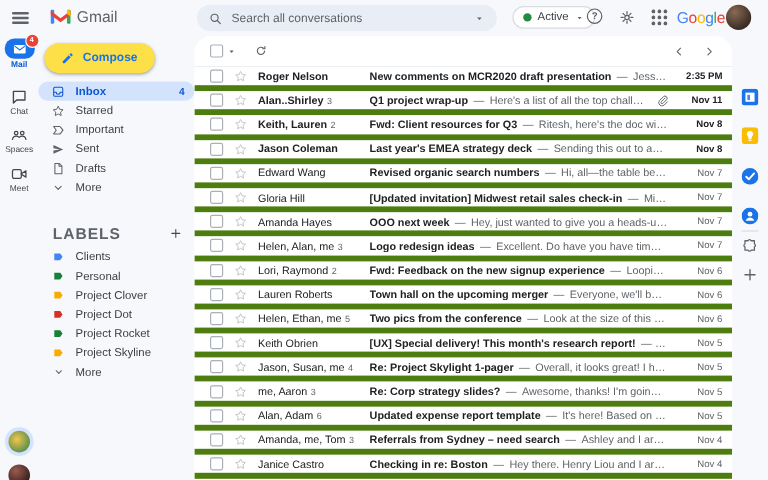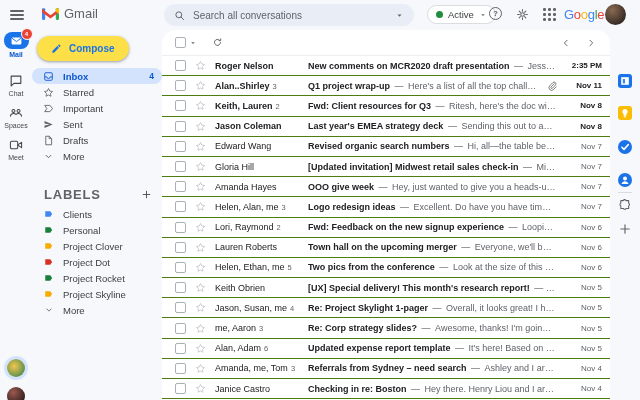--- a/index.html
+++ b/index.html
@@ -55,21 +55,21 @@
   .lrow{height:16px;display:flex;align-items:center;gap:9px;padding:0 8px 0 12px;font-size:9.5px;color:#3c4043;cursor:pointer;box-sizing:border-box}
   .lrow .tag{flex:none}
 
   
   .card{position:absolute;left:162px;top:30px;width:448px;bottom:0;background:#fff;border-radius:14px 14px 0 0;overflow:hidden}
   .toolbar{height:26px;display:flex;align-items:center;padding:0 14px 0 13px;border-bottom:1px solid #eceff1;box-sizing:border-box}
   .cb{width:9px;height:9px;border:1.2px solid #aab0b7;border-radius:2px;flex:none;cursor:pointer}
   .toolbar .caret{margin-left:3px;color:#5f6368;cursor:pointer}
   .toolbar .refresh{margin-left:15px;color:#5f6368;cursor:pointer}
   .pager{margin-left:auto;display:flex;align-items:center;gap:15px;color:#5f6368}
-  .row{height:20.2px;display:flex;align-items:center;padding:0 8px 0 13px;border-bottom:1px solid #4d7c0f;box-sizing:border-box;cursor:pointer;background:#fff}
+  .row{height:20.2px;display:flex;align-items:center;padding:0 8px 0 13px;border-bottom:5px solid #4d7c0f;box-sizing:border-box;cursor:pointer;background:#fff}
   .row .star{margin-left:9px;color:#c0c4c9;flex:none;cursor:pointer}
   .sender-box{margin-left:9px;width:89px;flex:none;display:flex;align-items:baseline;gap:3px;white-space:nowrap;overflow:hidden}
   .sender{font-size:9px;color:#202124}
   .tcount{font-size:7.5px;color:#5f6368}
   .subjline{flex:1;margin:0 4px;font-size:9px;white-space:nowrap;overflow:hidden;text-overflow:ellipsis;color:#5f6368}
   .subject{color:#202124;font-weight:700}
   .dash{color:#5f6368;padding:0 2px}
   .attach{flex:none;color:#5f6368;margin:0 3px}
   .rdate{flex:none;width:42px;text-align:right;font-size:8px;color:#5f6368;white-space:nowrap}
   .row.unread .sender{font-weight:700}
@@ -494,21 +494,21 @@
       <div class="row">
     <span class="cb"></span>
     <svg class="star" width="11" height="11">
           <use href="#i-star"></use>
         </svg>
     <span class="sender-box">
       <span class="sender">Amanda Hayes</span>
 
     </span>
     <span class="subjline">
-      <span class="subject">OOO give week</span><span class="dash"> — </span><span class="snippet">Hey, just wanted to give you a heads-up that I'll be OOO next week. If …</span>
+      <span class="subject">OOO next week</span><span class="dash"> — </span><span class="snippet">Hey, just wanted to give you a heads-up that I'll be OOO next week. If …</span>
     </span>
 
     <span class="rdate">Nov 7</span>
   </div>
       <div class="row">
     <span class="cb"></span>
     <svg class="star" width="11" height="11">
           <use href="#i-star"></use>
         </svg>
     <span class="sender-box">

